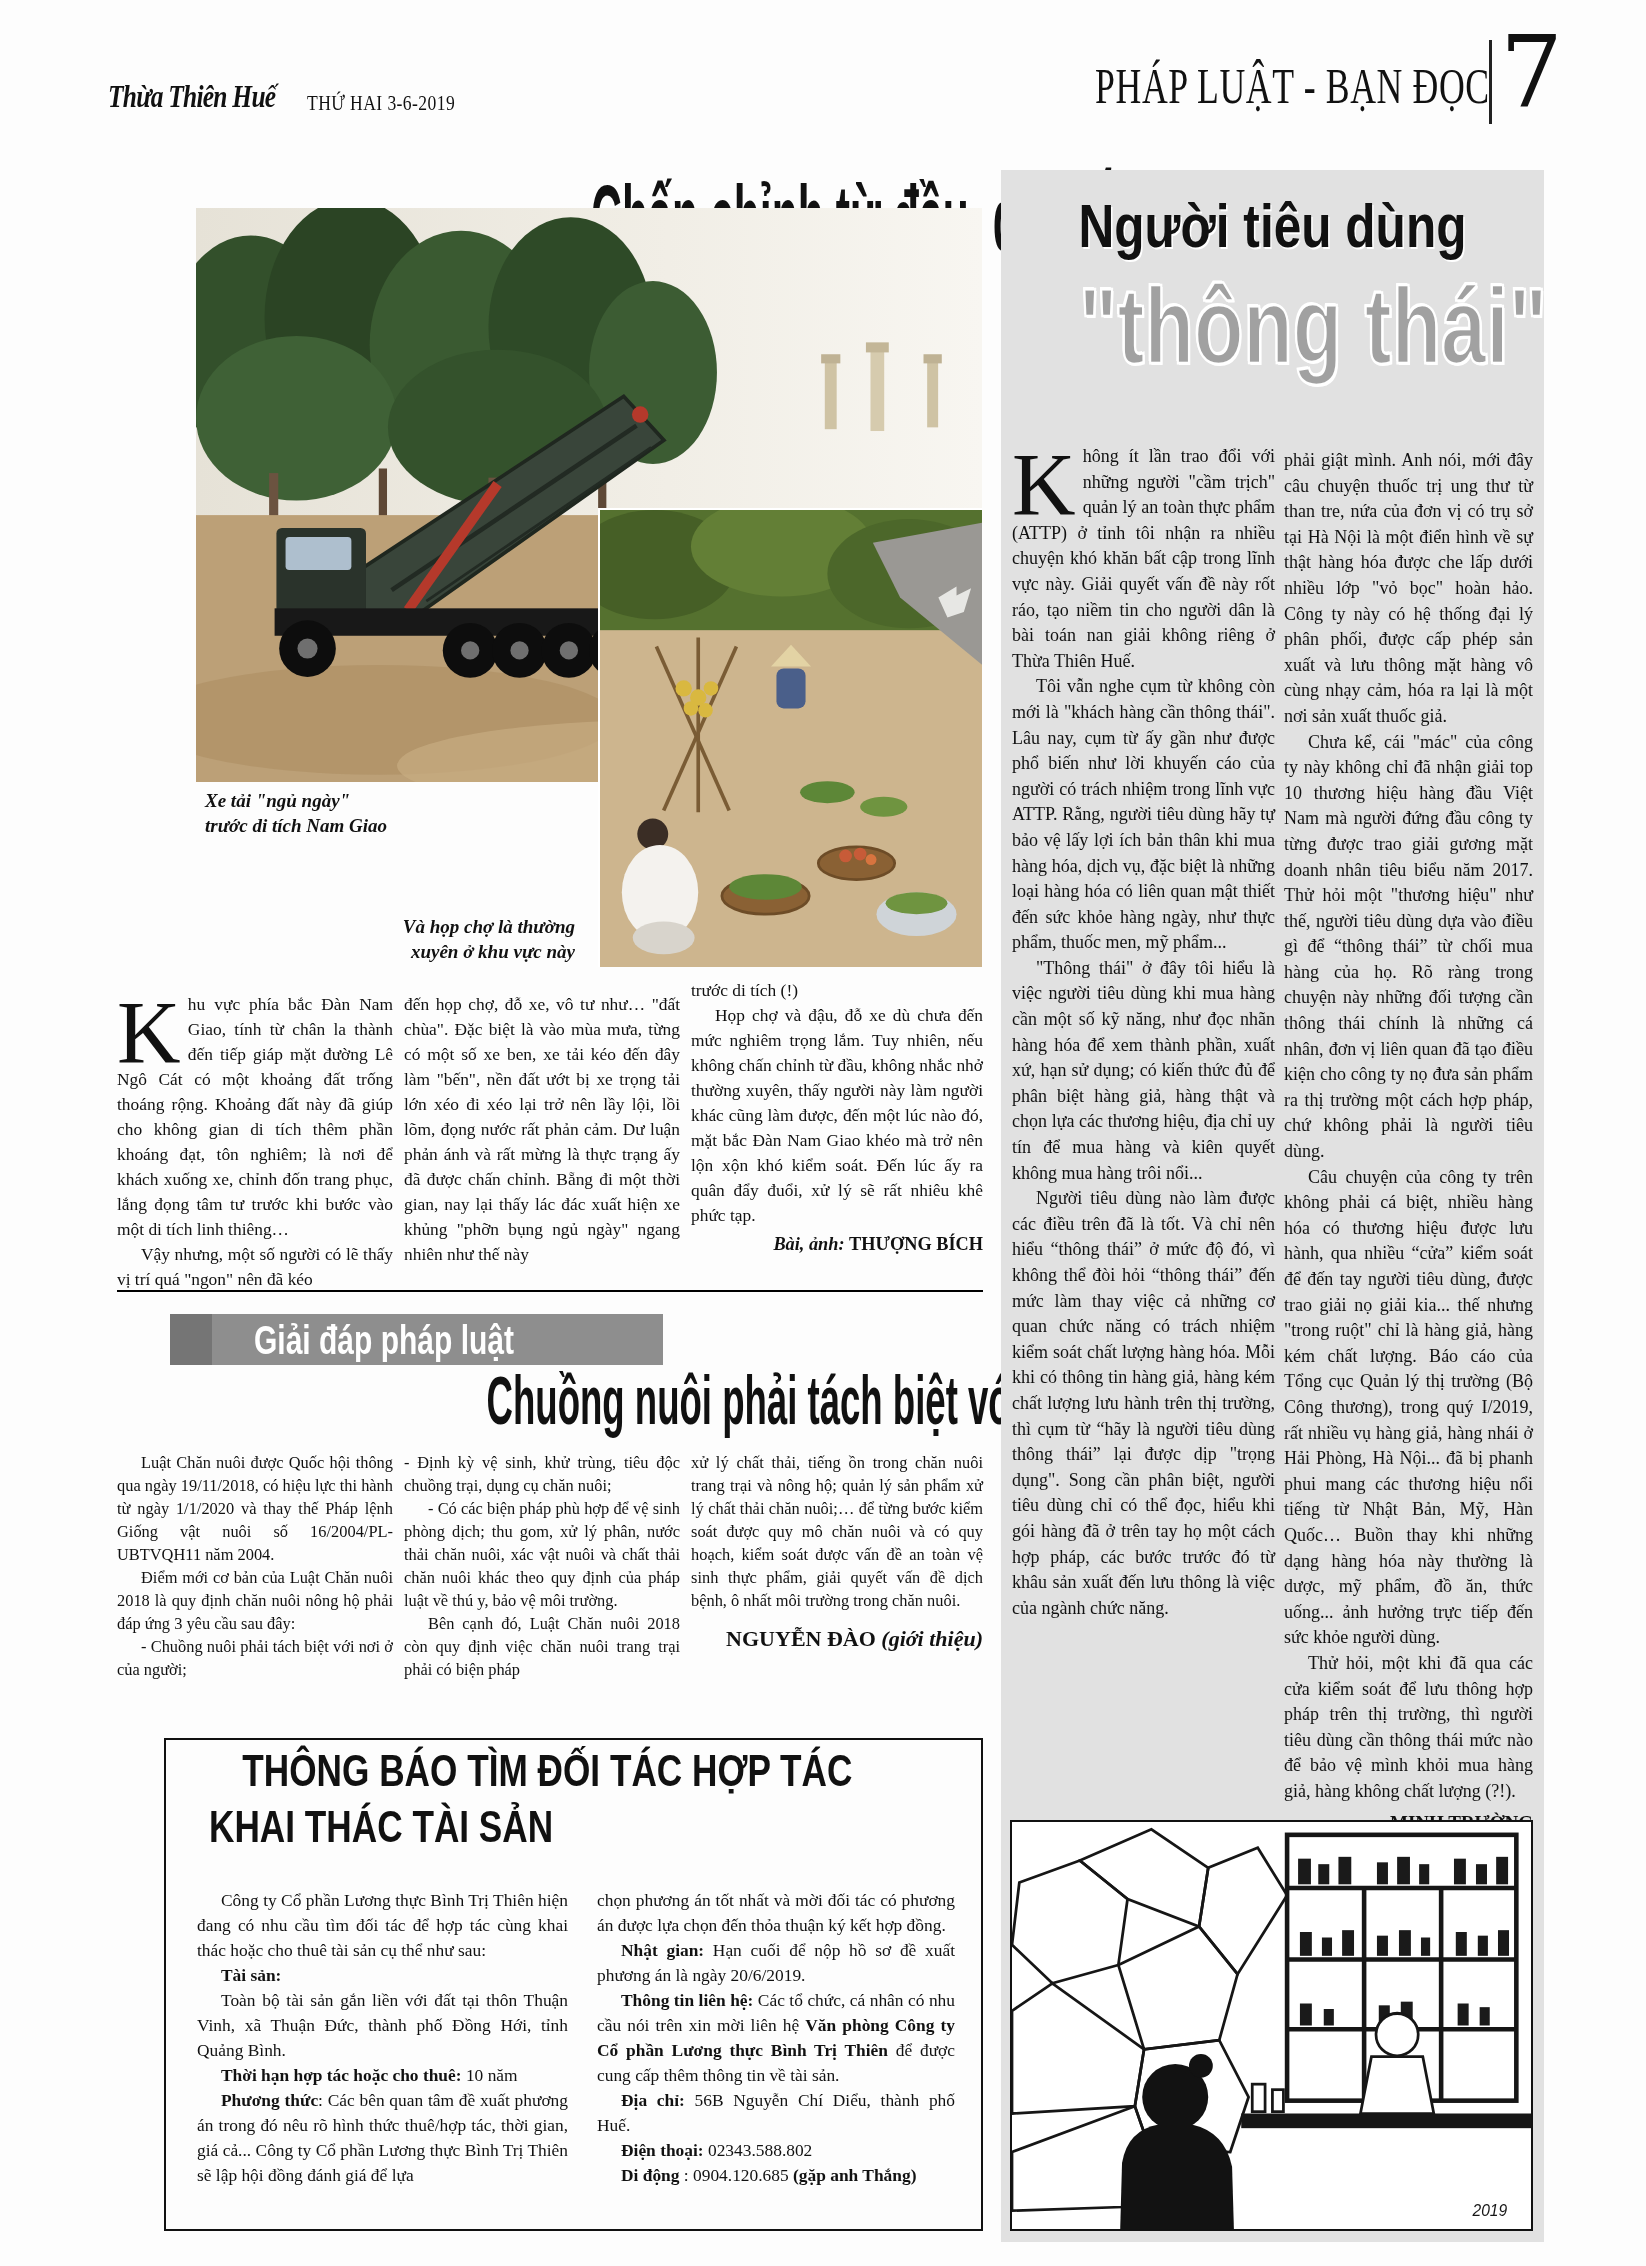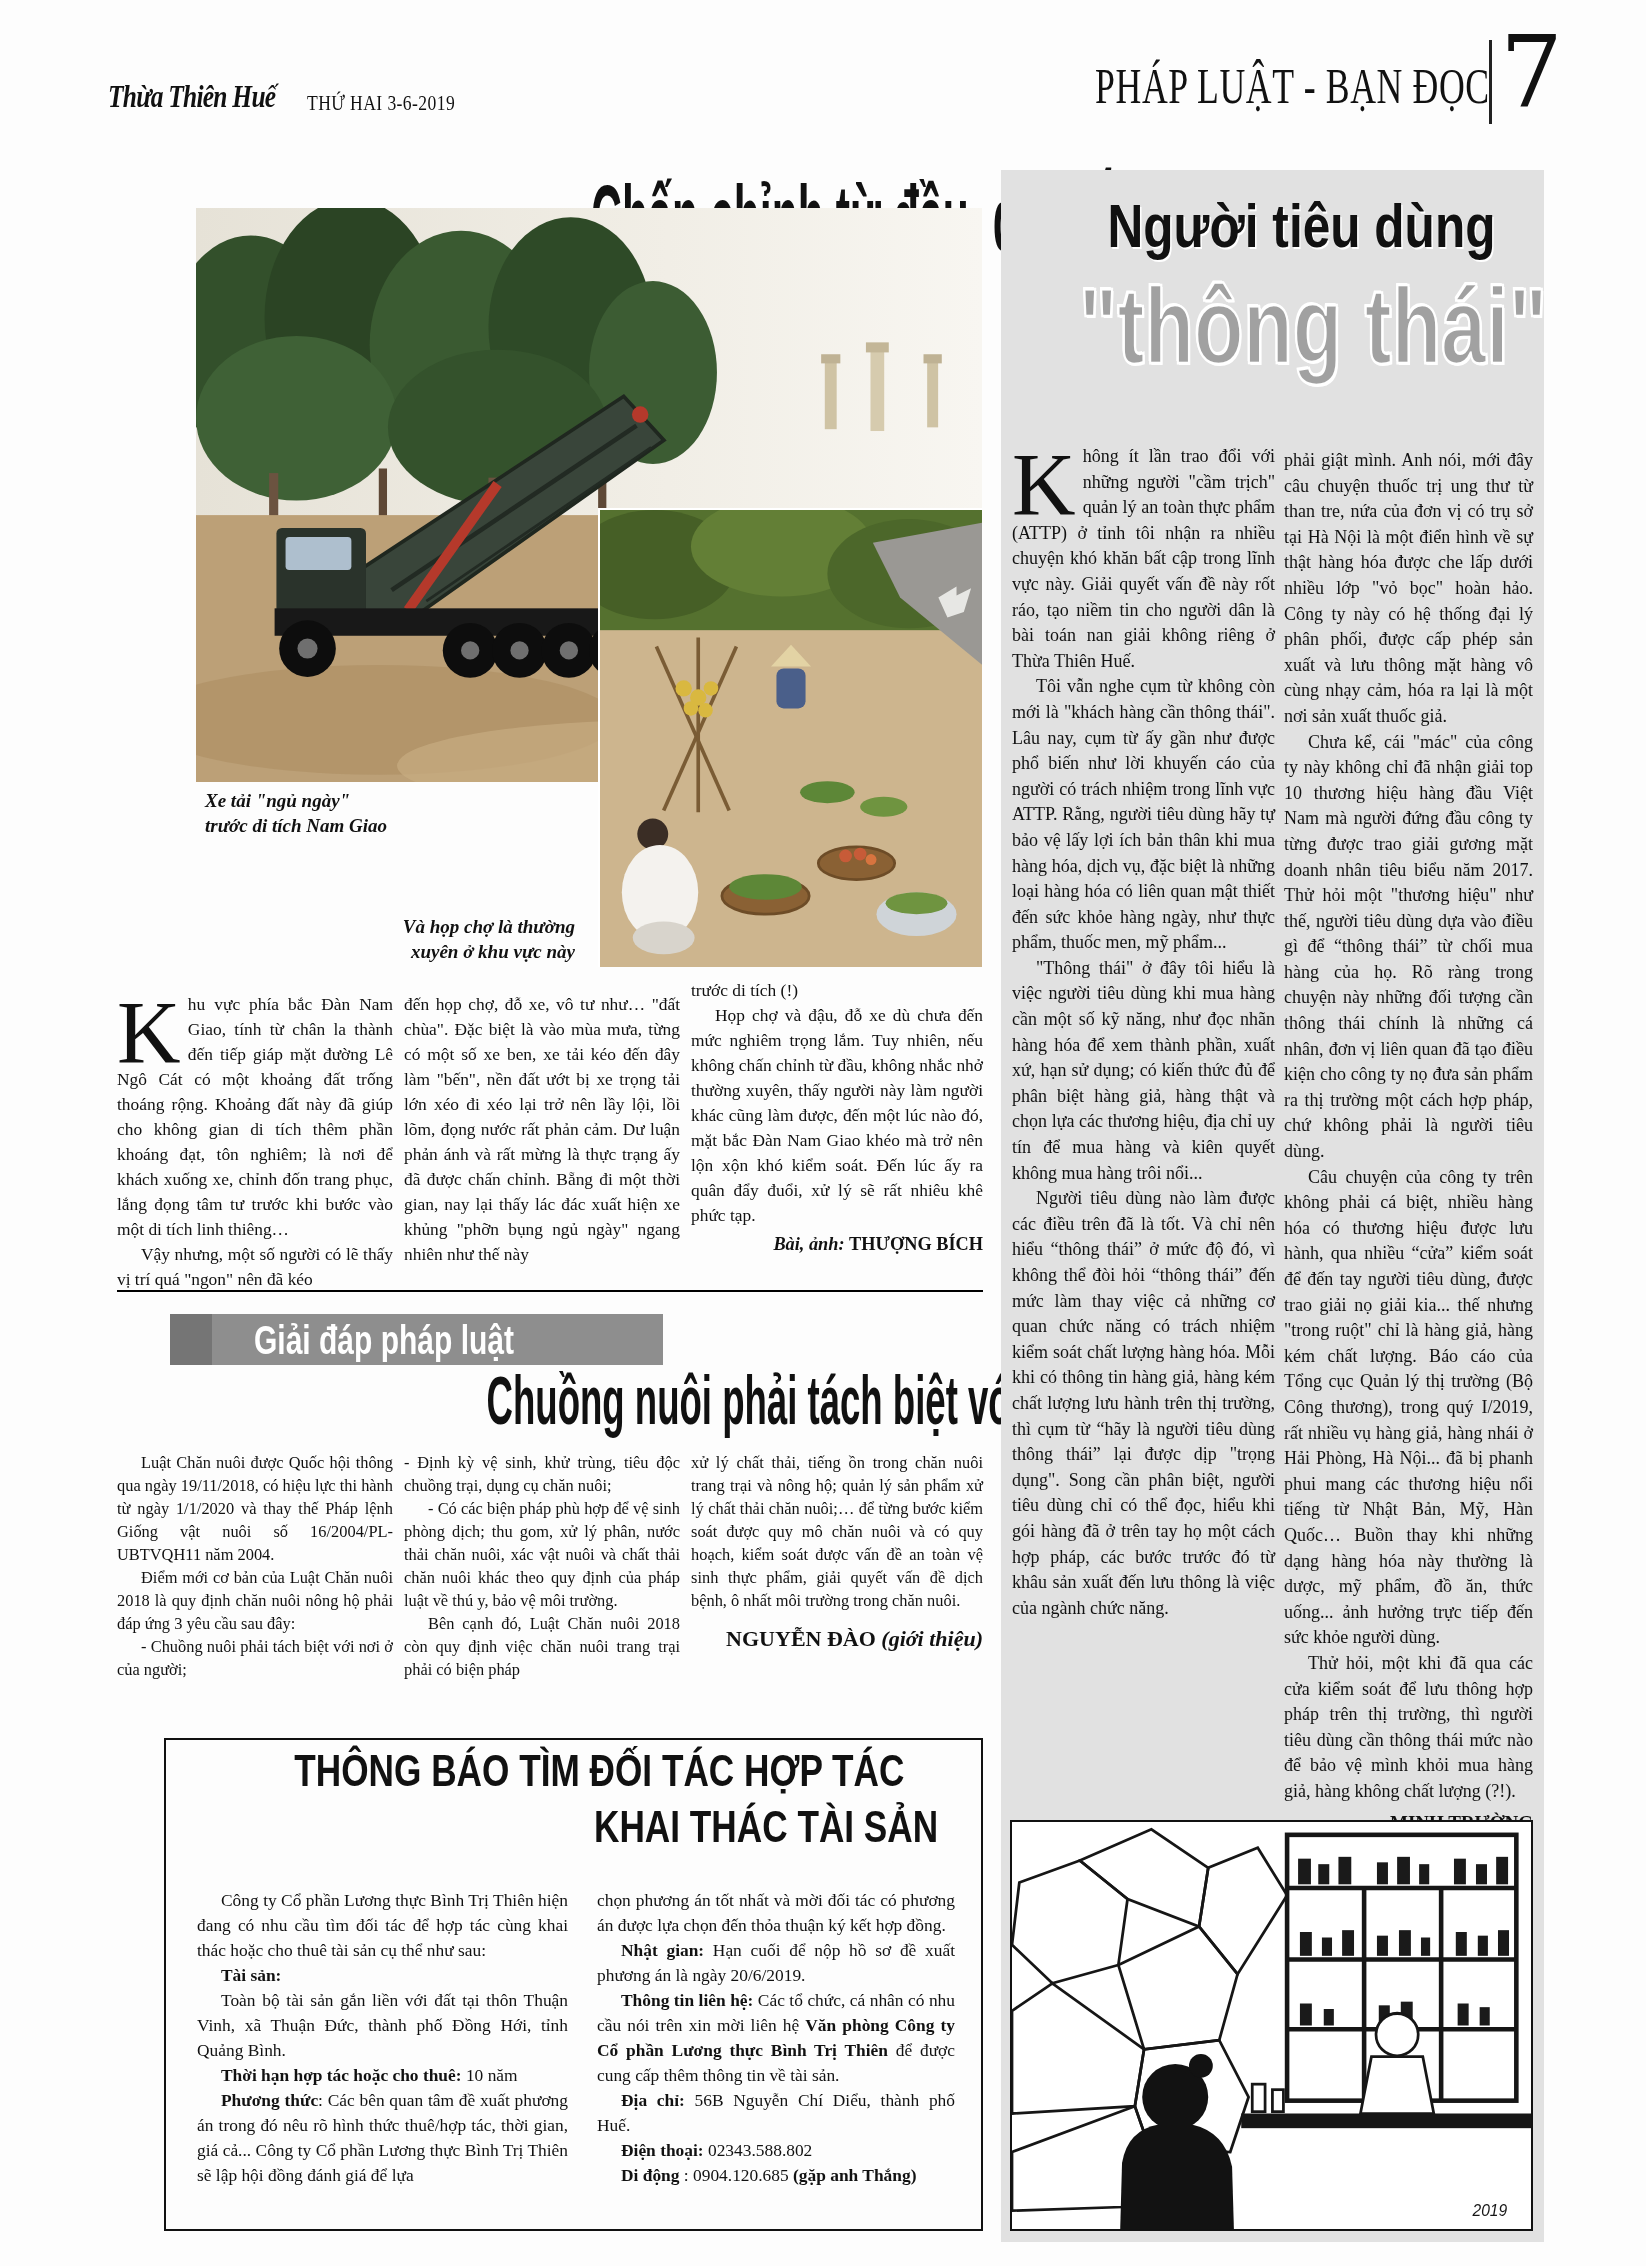--- a/index.html
+++ b/index.html
@@ -45,30 +45,30 @@
   #kicker .cell{position:absolute;left:0;top:0;width:42px;height:51px;background:#757575;}
   #kicker .ktext{position:absolute;left:84px;top:3.7px;color:#fff;font-family:"Liberation Sans",sans-serif;
       font-weight:bold;font-size:40px;white-space:nowrap;transform:scaleX(.75);transform-origin:left top;}
   .lawcol{font-size:16.4px;line-height:23px;}
   #lawc1{left:117px;top:1451px;width:276px;}
   #lawc2{left:404px;top:1451px;width:276px;}
   #lawc3{left:691px;top:1451px;width:292px;}
   #lawc3 .byline{margin-top:14.6px;font-size:22px;}
   
   #notice{left:164px;top:1738px;width:819px;height:493px;border:2.7px solid #111;box-sizing:border-box;}
-  .ntitle{text-align:right;margin-top:7.3px;}
+  .ntitle{text-align:left;margin-top:7.3px;}
   .ntitle .hl{font-size:44px;line-height:1.1;transform:scale(.8,1);transform-origin:center top;}
   .ncol{position:absolute;top:148px;font-size:17.4px;line-height:25px;text-align:justify;}
   .ncol p{margin:0;text-indent:24px;}
   .ncol p.nind{text-indent:0;}
   #nc1{left:31px;width:371px;}
   #nc2{left:431px;width:358px;}
   
   #panel{left:1001px;top:170px;width:543px;height:2072px;background:#e1e1e1;}
-  #rh1wrap{position:absolute;left:0;top:20px;width:100%;text-align:right;}
+  #rh1wrap{position:absolute;left:0;top:20px;width:100%;text-align:center;}
   #rh1wrap .hl{font-size:62px;transform:scale(.8,1);transform-origin:center top;text-shadow:1.8px 1.8px 0 #fff;}
   #rh2wrap{position:absolute;left:0;top:93px;width:100%;text-align:center;}
   #rh2wrap .hl{font-size:108px;color:#a1a1a1;-webkit-text-stroke:2.7px #ffffff;
       text-shadow:0 0 1.8px #fff,1.8px 1.8px 0 #fff,-1.8px -1.8px 0 #fff;transform:scale(.75,1);transform-origin:center top;}
   .rcol{position:absolute;font-size:18px;line-height:25.6px;text-align:justify;}
   .rcol p{margin:0;text-indent:24px;}
   .rcol p.nind{text-indent:0;}
   #rc1{left:11px;top:274px;width:263px;}
   #rc2{left:283px;top:278px;width:249px;}
   #rc2 .byline{font-size:19px;margin-top:5.5px;}

